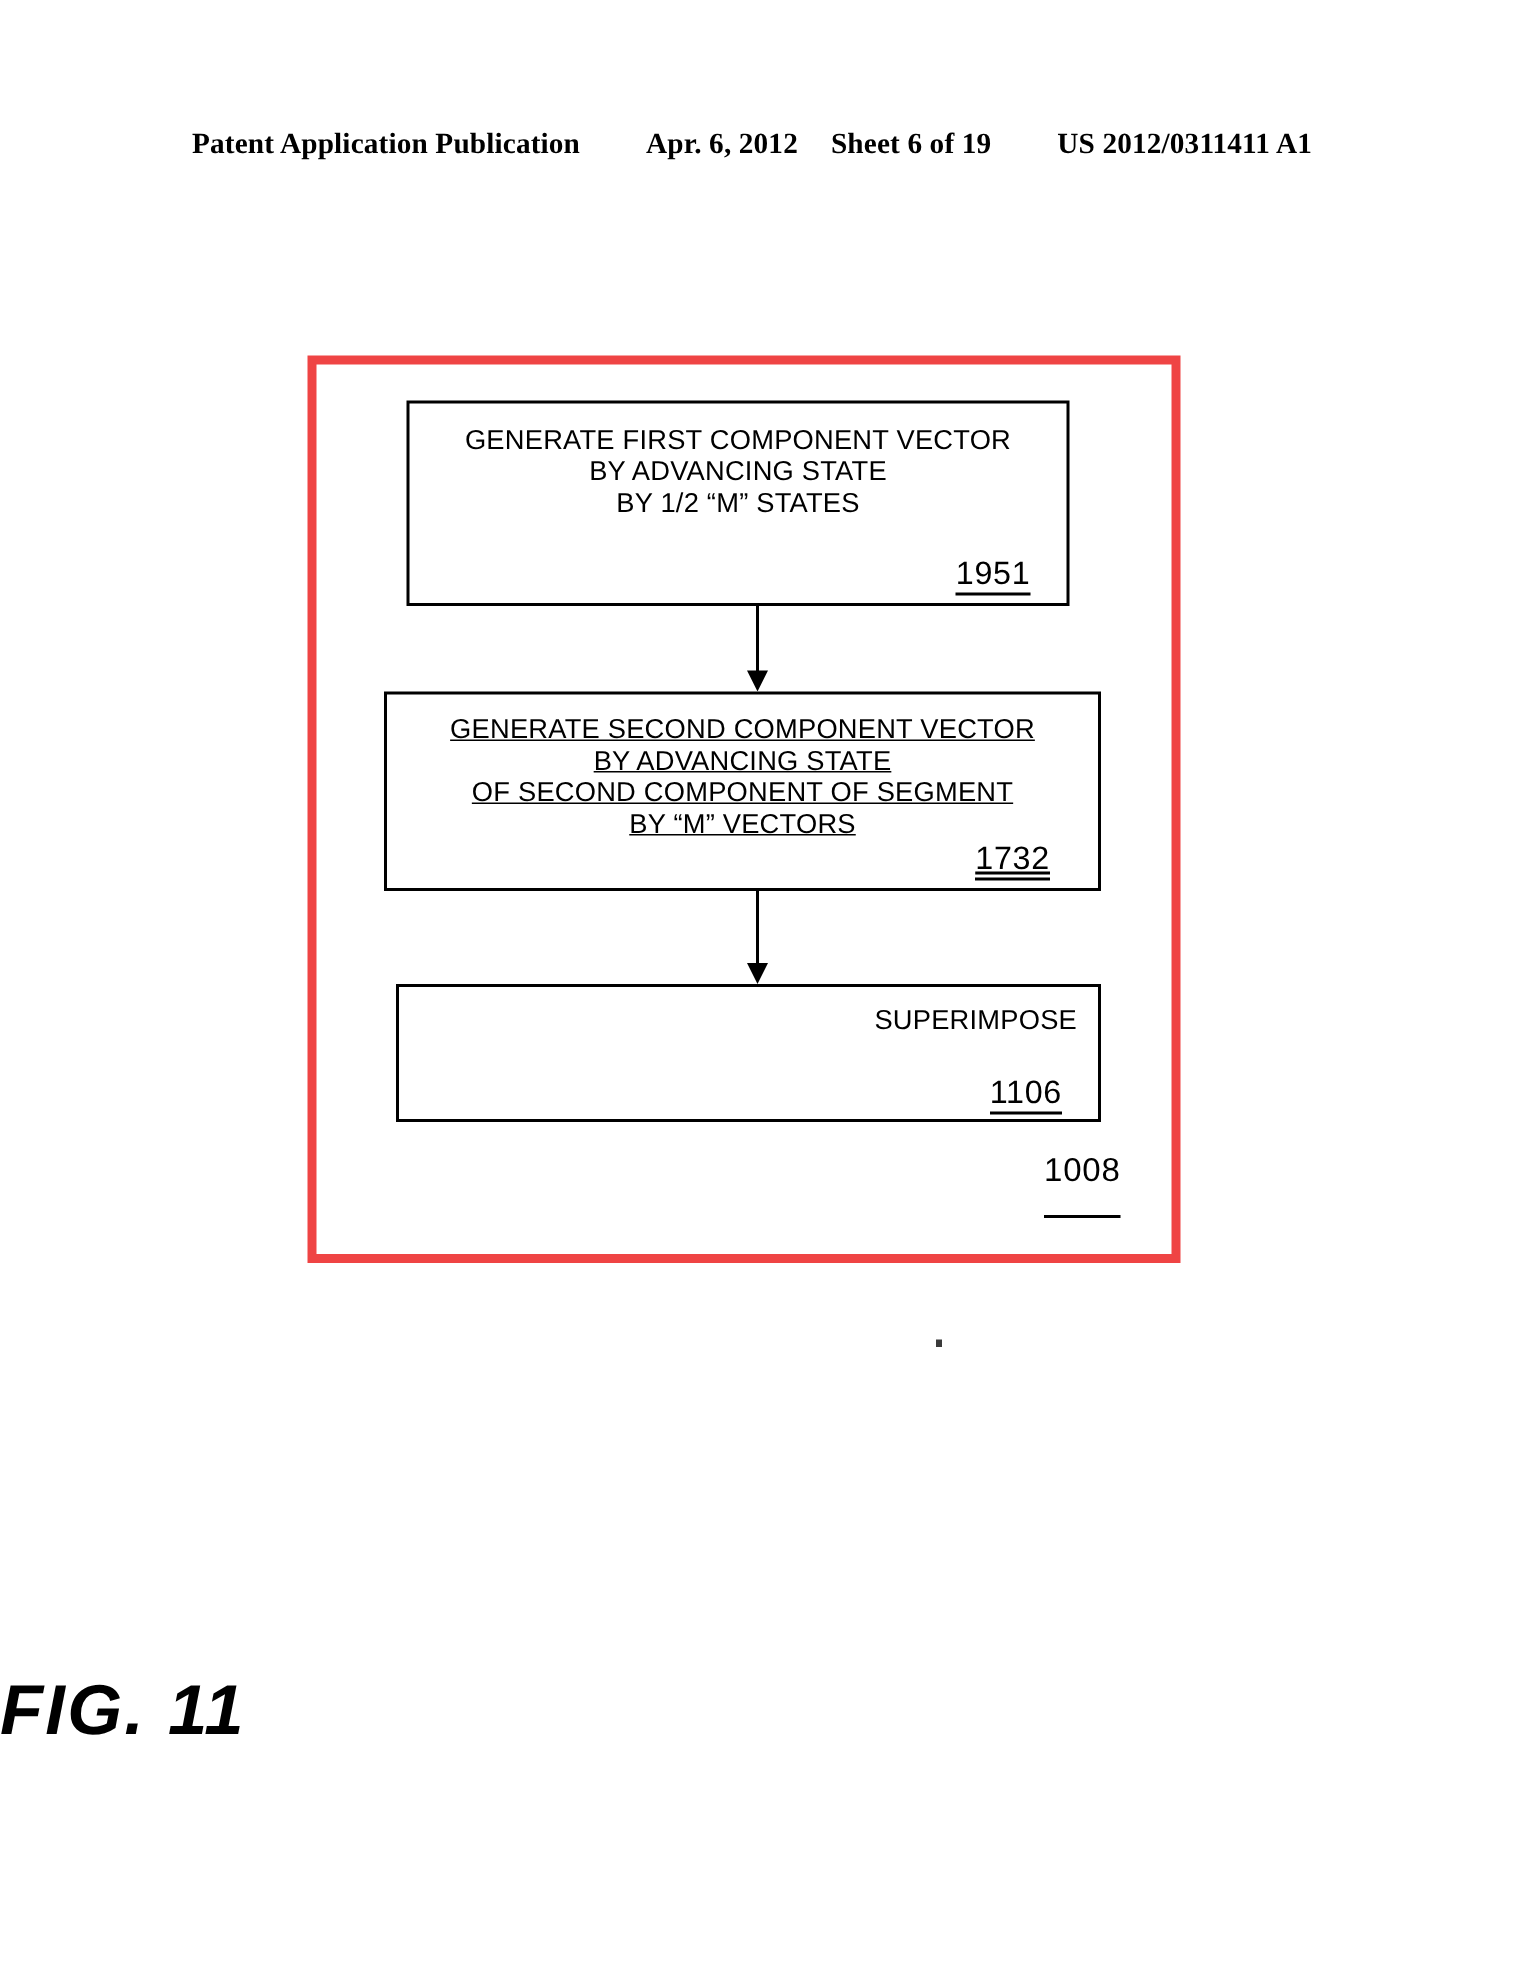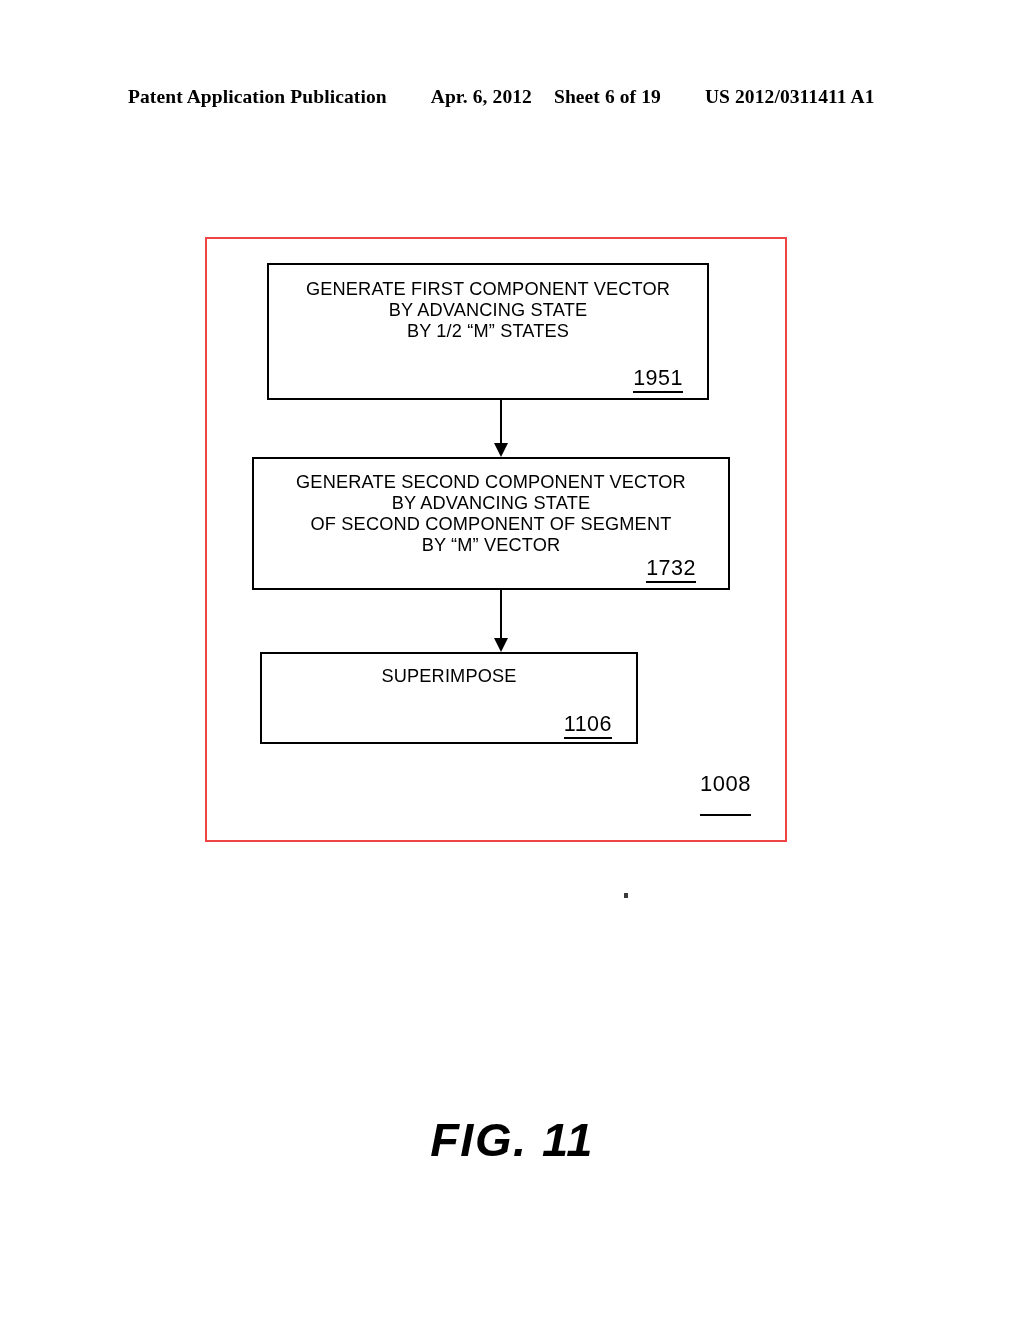--- a/index.html
+++ b/index.html
@@ -45,21 +45,21 @@
     height: 1320px;
   }
 
   
   .outer-box {
     position: absolute;
     left: 205px;
     top: 237px;
     width: 582px;
     height: 605px;
-    border: 2px solid #ef4444;
+    border: 6px solid #ef4444;
     box-sizing: border-box;
     background: #ffffff;
   }
   .outer-ref {
     position: absolute;
     right: 34px;
     bottom: 24px;
     font-size: 22px;
     letter-spacing: 0.5px;
     border-bottom: 2px solid #000;
@@ -105,30 +105,32 @@
   }
   #box-1102 .proc-ref { margin-top: auto; margin-right: 10px; }
 
   
   #box-1104 {
     left: 45px;   
     top: 218px;   
     width: 478px; 
     height: 133px;
     padding: 13px 14px 8px 14px;
+    text-decoration: underline;
   }
   #box-1104 .proc-ref { margin-top: auto; margin-right: 18px; }
 
   
   #box-1106 {
     left: 53px;   
     top: 413px;   
-    width: 378px; 
+    width: 470px; 
     height: 92px;
     padding: 12px 14px 6px 14px;
+    align-items: flex-end;
   }
   #box-1106 .proc-ref { margin-top: auto; margin-right: 10px; }
 
   
   .arrow {
     position: absolute;
     width: 14px;
   }
   .arrow .shaft {
     position: absolute;
@@ -171,21 +173,21 @@
     height: 5px;
     background: #3a3a3a;
   }
 
   
   .fig-caption {
     position: absolute;
     top: 1112px;
     left: 0;
     width: 1024px;
-    text-align: center;
+    text-align: left;
     font-family: "Liberation Sans", sans-serif;
     font-weight: bold;
     font-style: italic;
     font-size: 47px;
     letter-spacing: 1.5px;
   }
 </style>
 </head>
 <body>
 
@@ -214,21 +216,21 @@
     <div class="arrow" id="arrow-1">
       <div class="shaft"></div>
       <div class="head"></div>
     </div>
 
     <div class="proc-box" id="box-1104">
       <div class="proc-text">
         <span class="ln">GENERATE SECOND COMPONENT VECTOR</span>
         <span class="ln">BY ADVANCING STATE</span>
         <span class="ln">OF SECOND COMPONENT OF SEGMENT</span>
-        <span class="ln">BY “M” VECTOR</span>
+        <span class="ln">BY “M” VECTORS</span>
       </div>
       <div class="proc-ref">
         <span>1732</span>
       </div>
     </div>
 
     <div class="arrow" id="arrow-2">
       <div class="shaft"></div>
       <div class="head"></div>
     </div>

